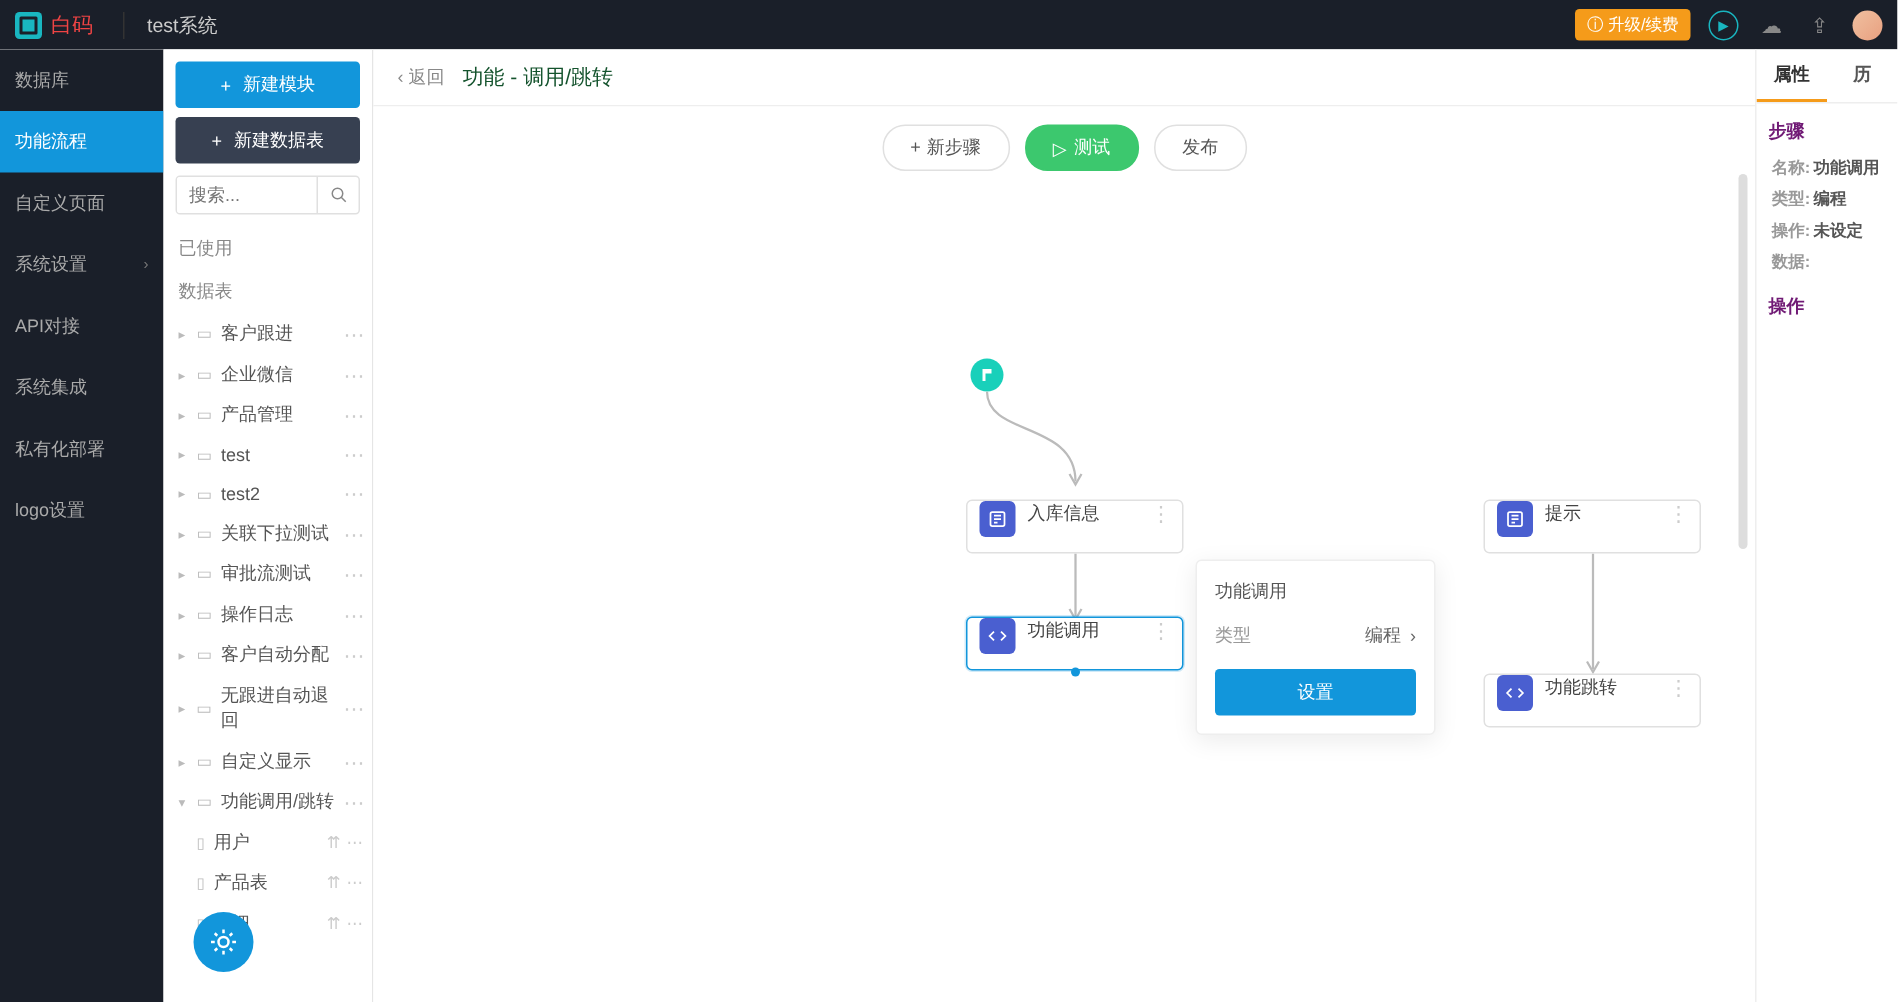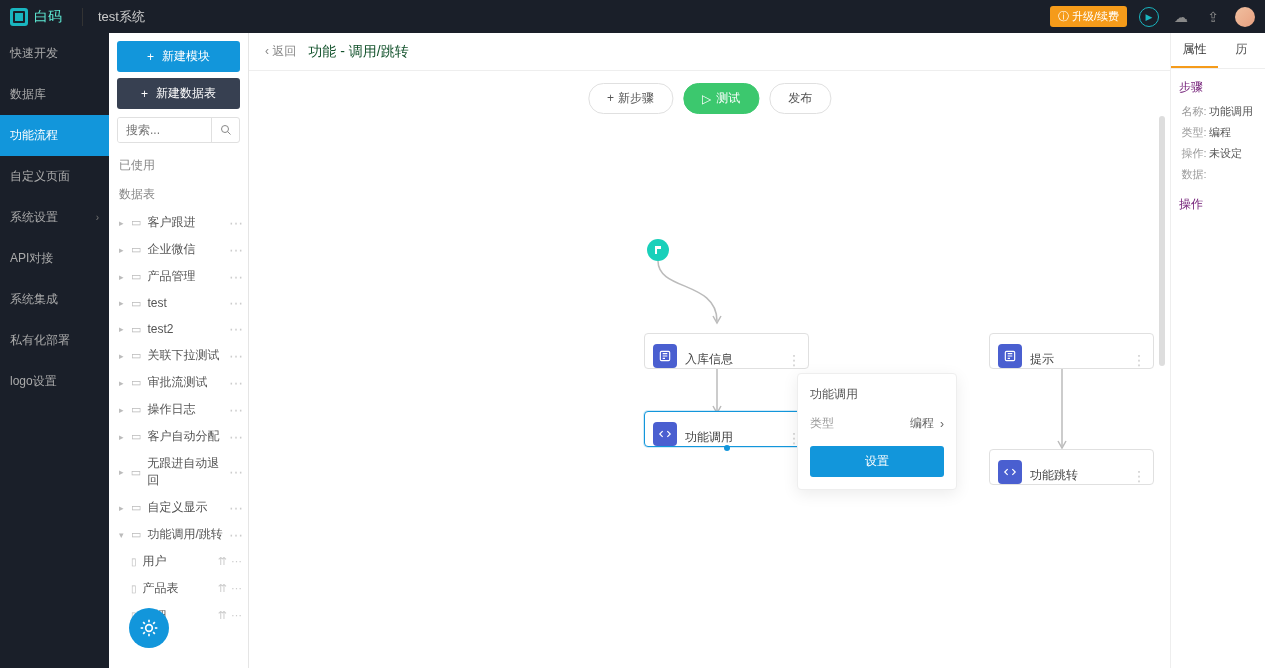--- a/index.html
+++ b/index.html
@@ -1,20 +1,20 @@
 <!DOCTYPE html>
 <html><head>
   <meta charset="utf-8">
   <style>
     * { box-sizing: border-box; margin: 0; padding: 0; }
     body { font-family: -apple-system, "Helvetica Neue", Arial, sans-serif; font-size: 13px; color: #333; overflow: hidden; }
     
     
     .topbar { height: 33px; background: #1a1f29; display: flex; align-items: center; padding: 0 10px; }
-    .logo { display: flex; align-items: center; gap: 6px; color: #5eead4; font-size: 14px; }
+    .logo { display: flex; align-items: center; gap: 6px; color: #ef4444; font-size: 14px; }
     .logo-icon { width: 18px; height: 18px; background: #19b6c0; border-radius: 3px; position: relative; }
     .logo-icon::after { content: ''; position: absolute; top: 3px; left: 3px; right: 3px; bottom: 3px; border: 2px solid #1a1f29; border-radius: 1px; }
     .app-name { margin-left: 20px; color: #ccc; font-size: 13px; padding-left: 15px; border-left: 1px solid #333; }
     .topbar-right { margin-left: auto; display: flex; align-items: center; gap: 12px; }
     .upgrade-btn { background: #f59b1a; color: #fff; padding: 3px 8px; border-radius: 3px; font-size: 11px; display: flex; align-items: center; gap: 3px; }
     .top-icon { width: 20px; height: 20px; border-radius: 50%; display: flex; align-items: center; justify-content: center; color: #888; font-size: 14px; cursor: pointer; }
     .top-icon.play { border: 1.5px solid #19b6c0; color: #19b6c0; font-size: 9px; }
     .avatar { width: 20px; height: 20px; border-radius: 50%; background: linear-gradient(135deg, #f0c0a0, #e8a080); }
     
     
@@ -51,42 +51,42 @@
     
     .toolbar { position: absolute; top: 50px; left: 50%; transform: translateX(-50%); display: flex; gap: 10px; z-index: 10; }
     .tb-btn { padding: 6px 18px; border-radius: 15px; font-size: 12px; cursor: pointer; border: 1px solid #e0e0e0; background: #fff; color: #555; }
     .tb-btn.green { background: #3cc86e; color: #fff; border-color: #3cc86e; display: flex; align-items: center; gap: 5px; }
     .tb-btn .plus { margin-right: 4px; }
     
     .canvas { position: absolute; top: 38px; left: 0; right: 0; bottom: 0; background: #fff; }
     
     
     .start-node { position: absolute; width: 22px; height: 22px; border-radius: 50%; background: #19d0ba; display: flex; align-items: center; justify-content: center; color: #fff; font-size: 11px; }
-    .flow-node { position: absolute; width: 165px; height: 36px; background: #fff; border: 1px solid #e0e0e0; border-radius: 4px; display: flex; align-items: flex-end; padding: 0 8px; gap: 8px; }
+    .flow-node { position: absolute; width: 145px; height: 36px; background: #fff; border: 1px solid #e0e0e0; border-radius: 4px; display: flex; align-items: flex-start; padding: 0 8px; gap: 8px; }
     .flow-node.selected { border-color: #1296db; box-shadow: 0 0 0 1px #1296db33; }
     .node-icon { width: 24px; height: 24px; border-radius: 4px; display: flex; align-items: center; justify-content: center; color: #fff; font-size: 12px; }
     .node-icon.form { background: #4a5fd0; }
     .node-icon.code { background: #4a5fd0; }
     .node-label { font-size: 12px; color: #444; flex: 1; }
     .node-dots { color: #ccc; font-size: 14px; letter-spacing: -1px; }
     .node-handle { position: absolute; left: 50%; transform: translateX(-50%); bottom: -5px; width: 6px; height: 6px; border-radius: 50%; background: #1296db; }
     
     
     svg.connector { position: absolute; pointer-events: none; }
     
     
     .popover { position: absolute; width: 160px; background: #fff; border: 1px solid #eee; border-radius: 4px; box-shadow: 0 4px 16px rgba(0,0,0,.08); padding: 12px; }
     .popover-title { font-size: 12px; color: #555; margin-bottom: 12px; }
     .popover-row { display: flex; align-items: center; justify-content: space-between; font-size: 12px; color: #555; margin-bottom: 14px; cursor: pointer; }
     .popover-row .pl { color: #999; }
     .popover-row .pv { color: #666; display: flex; align-items: center; gap: 6px; }
     .settings-btn { width: 100%; padding: 7px; background: #1296db; color: #fff; border: none; border-radius: 3px; font-size: 12px; cursor: pointer; }
     
     
-    .rightpanel { position: absolute; top: 33px; right: 0; bottom: 0; width: 95px; background: #fff; border-left: 1px solid #eee; font-size: 12px; overflow: hidden; }
+    .rightpanel { position: absolute; top: 33px; right: 0; bottom: 0; width: 95px; background: #fff; border-left: 1px solid #eee; font-size: 12px; overflow: hidden; font-weight: bold; }
     .tabs { display: flex; border-bottom: 1px solid #eee; }
     .tab { flex: 1; text-align: center; padding: 8px 4px; color: #555; cursor: pointer; }
     .tab.active { border-bottom: 2px solid #f59b1a; color: #333; }
     .props { padding: 10px 8px; }
     .p-section { font-size: 12px; color: #701a75; margin-bottom: 8px; }
     .p-row { display: flex; font-size: 11px; margin-bottom: 6px; }
     .p-label { color: #999; width: 30px; text-align: center; }
     .p-val { color: #555; }
     
     .scrollbar-mock { position: absolute; top: 45px; right: 5px; width: 6px; height: 250px; background: #ddd; border-radius: 3px; }
@@ -106,23 +106,20 @@
       <span>升级/续费</span>
     </div>
     <div class="top-icon play">▶</div>
     <div class="top-icon">☁</div>
     <div class="top-icon">⇪</div>
     <div class="avatar"></div>
   </div>
 </div>
 
 <div class="leftnav">
-  <div class="nav-item">
-      <span>快速开发</span>
-    </div>
   <div class="nav-item">
       <span>数据库</span>
     </div>
   <div class="nav-item active">
       <span>功能流程</span>
     </div>
   <div class="nav-item">
       <span>自定义页面</span>
     </div>
   <div class="nav-item">

